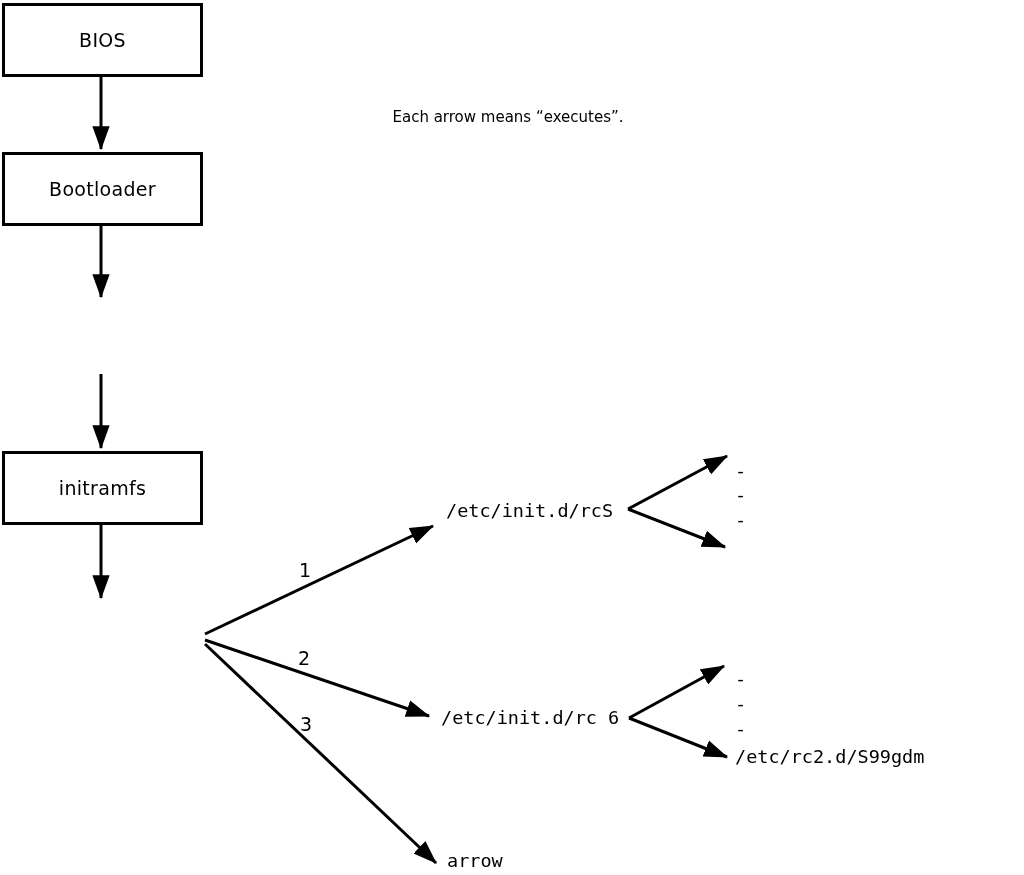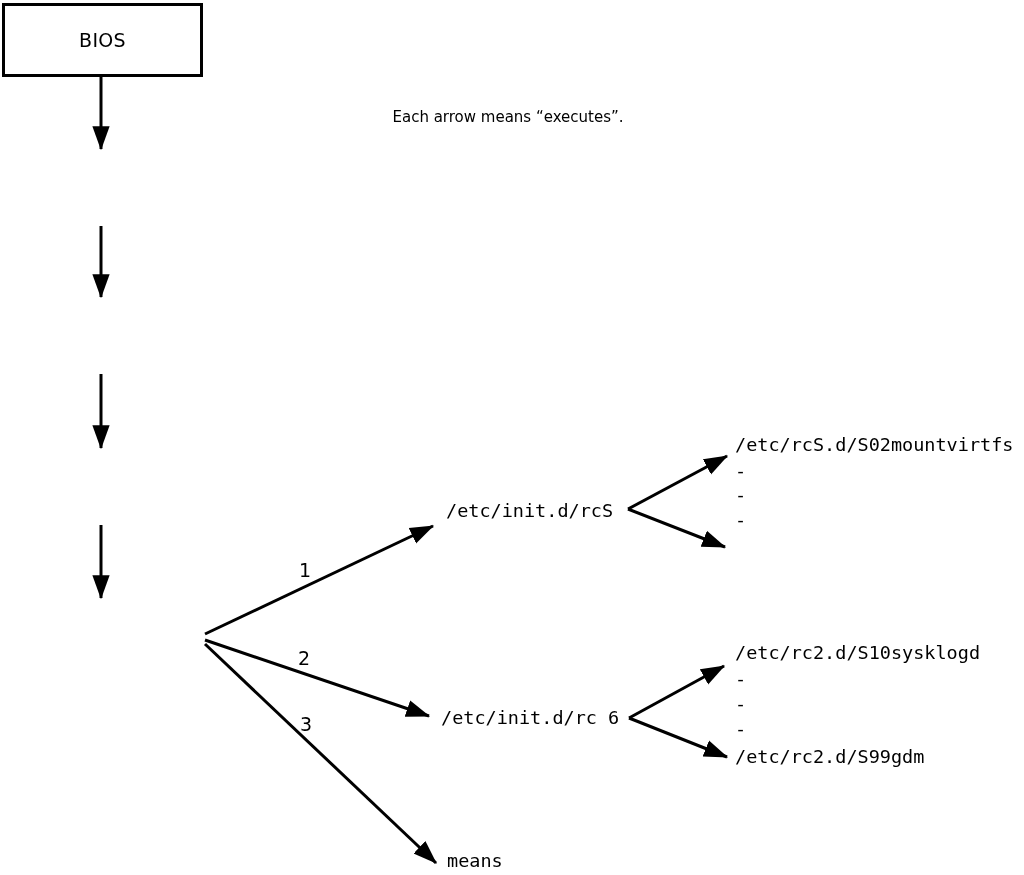--- a/index.html
+++ b/index.html
@@ -79,35 +79,35 @@
 
       <line x1="628" y1="509" x2="727" y2="456" marker-end="url(#ah)"></line>
       <line x1="628" y1="509" x2="725" y2="547" marker-end="url(#ah)"></line>
 
       <line x1="629" y1="718" x2="724" y2="666" marker-end="url(#ah)"></line>
       <line x1="629" y1="718" x2="727" y2="757" marker-end="url(#ah)"></line>
     </g>
   </svg>
 
   <div class="node" style="top:3px">BIOS</div>
+  <div class="node" style="top:152px">Bootloader</div>
+  <div class="node" style="top:451px">initramfs</div>
 
   <div class="note" style="left:508px; top:117px">Each arrow means “executes”.</div>
 
   <div class="branch-num" style="left:305px; top:570px">1</div>
   <div class="branch-num" style="left:304px; top:658px">2</div>
   <div class="branch-num" style="left:306px; top:724px">3</div>
 
   <div class="mono" style="left:446px; top:511px">/etc/init.d/rcS</div>
   <div class="mono" style="left:441px; top:718px">/etc/init.d/rc 6</div>
-  <div class="mono" style="left:447px; top:861px">means</div>
+  <div class="mono" style="left:447px; top:861px">arrow</div>
 
-  <div class="mono" style="left:735px; top:445px">/etc/rcS.d/S02mountvirtfs</div>
   <div class="mono" style="left:735px; top:471px">-</div>
   <div class="mono" style="left:735px; top:495px">-</div>
   <div class="mono" style="left:735px; top:520px">-</div>
 
-  <div class="mono" style="left:735px; top:653px">/etc/rc2.d/S10sysklogd</div>
   <div class="mono" style="left:735px; top:679px">-</div>
   <div class="mono" style="left:735px; top:704px">-</div>
   <div class="mono" style="left:735px; top:729px">-</div>
   <div class="mono" style="left:735px; top:757px">/etc/rc2.d/S99gdm</div>
 
 </div>
 
 </body></html>

